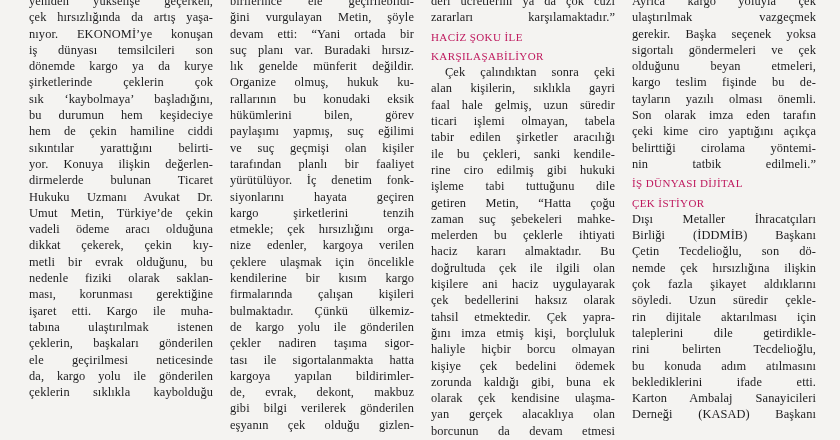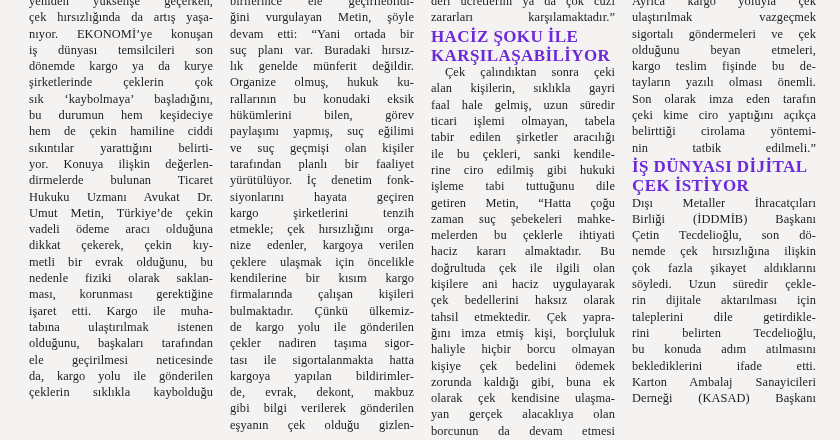--- a/index.html
+++ b/index.html
@@ -29,25 +29,25 @@
   .line {
     font-size: 12.4px;
     line-height: 16.3px;
     text-align: justify;
     text-align-last: justify;
     white-space: nowrap;
     letter-spacing: 0.1px;
     height: 16.3px;
   }
   .line.bold {
-    font-weight: bold;
-    font-size: 17px;
+    font-weight: normal;
+    font-size: 11px;
     text-align-last: left;
     letter-spacing: 0.4px;
-    color: #6d28d9;
+    color: #be185d;
   }
   .line.indent {
     text-indent: 14px;
   }
   .line.sp-above {
     padding-top: 3px;
     height: 19.3px;
   }
 </style>
 </head>
@@ -69,21 +69,21 @@
       <div class="line">dirmelerde bulunan Ticaret</div>
       <div class="line">Hukuku Uzmanı Avukat Dr.</div>
       <div class="line">Umut Metin, Türkiye’de çekin</div>
       <div class="line">vadeli ödeme aracı olduğuna</div>
       <div class="line">dikkat çekerek, çekin kıy-</div>
       <div class="line">metli bir evrak olduğunu, bu</div>
       <div class="line">nedenle fiziki olarak saklan-</div>
       <div class="line">ması, korunması gerektiğine</div>
       <div class="line">işaret etti. Kargo ile muha-</div>
       <div class="line">tabına ulaştırılmak istenen</div>
-      <div class="line">olduğunu, başkaları tarafından</div>
+      <div class="line">çeklerin, başkaları gönderilen</div>
       <div class="line">ele geçirilmesi neticesinde</div>
       <div class="line">da, kargo yolu ile gönderilen</div>
       <div class="line">çeklerin sıklıkla kaybolduğu</div>
     </div>
   <div class="col">
       <div class="line">birilerince ele geçirilebildi-</div>
       <div class="line">ğini vurgulayan Metin, şöyle</div>
       <div class="line">devam etti: “Yani ortada bir</div>
       <div class="line">suç planı var. Buradaki hırsız-</div>
       <div class="line">lık genelde münferit değildir.</div>
@@ -135,20 +135,21 @@
       <div class="line">haliyle hiçbir borcu olmayan</div>
       <div class="line">kişiye çek bedelini ödemek</div>
       <div class="line">zorunda kaldığı gibi, buna ek</div>
       <div class="line">olarak çek kendisine ulaşma-</div>
       <div class="line">yan gerçek alacaklıya olan</div>
       <div class="line">borcunun da devam etmesi</div>
     </div>
   <div class="col">
       <div class="line">Ayrıca kargo yoluyla çek</div>
       <div class="line">ulaştırılmak vazgeçmek</div>
+      <div class="line">gerekir. Başka seçenek yoksa</div>
       <div class="line">sigortalı göndermeleri ve çek</div>
       <div class="line">olduğunu beyan etmeleri,</div>
       <div class="line">kargo teslim fişinde bu de-</div>
       <div class="line">tayların yazılı olması önemli.</div>
       <div class="line">Son olarak imza eden tarafın</div>
       <div class="line">çeki kime ciro yaptığını açıkça</div>
       <div class="line">belirttiği cirolama yöntemi-</div>
       <div class="line">nin tatbik edilmeli.”</div>
       <div class="line bold sp-above">İŞ DÜNYASI DİJİTAL</div>
       <div class="line bold">ÇEK İSTİYOR</div>

